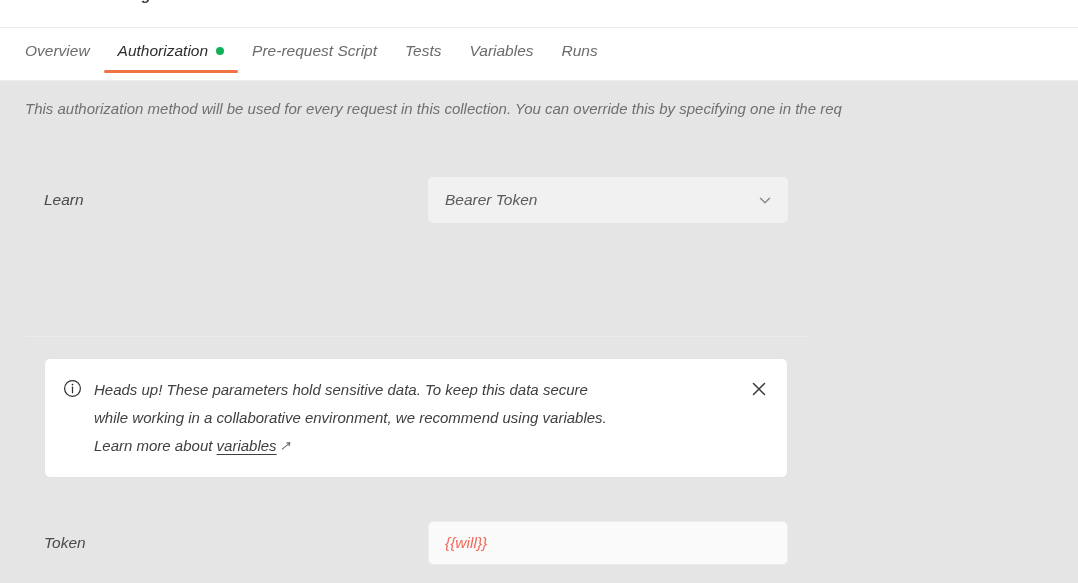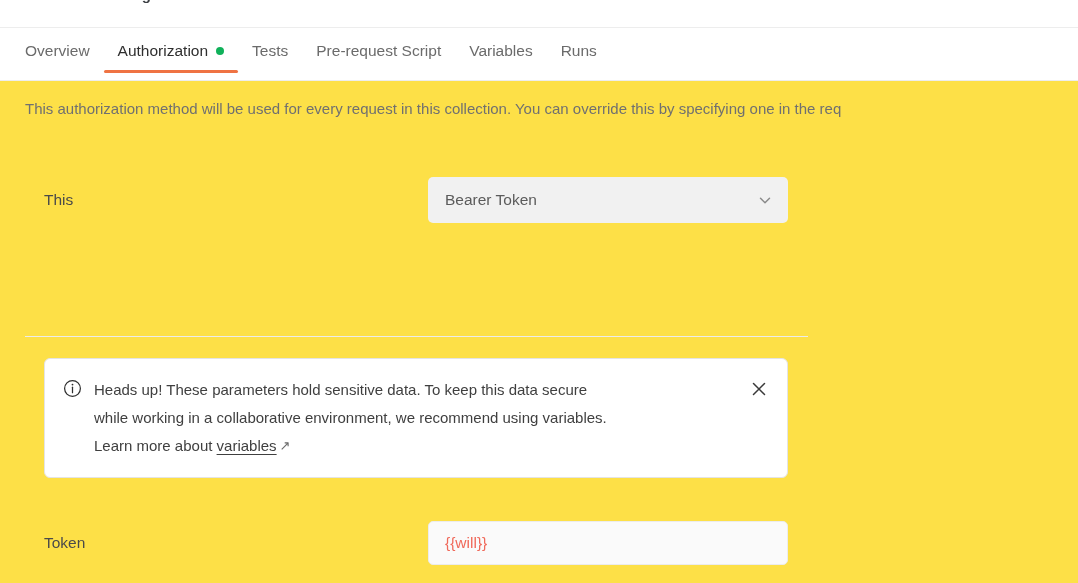--- a/index.html
+++ b/index.html
@@ -10,21 +10,22 @@
     overflow: hidden;
     background: #ffffff;
     font-family: "Liberation Sans", sans-serif;
     -webkit-font-smoothing: antialiased;
   }
 
   .screen {
     position: relative;
     width: 1078px;
     height: 583px;
-    background: #fde047;
+    background: #e5e5e5;
+    font-style: italic;
   }
 
   
   .top-sliver {
     position: absolute;
     left: 0; top: 0;
     width: 1078px; height: 28px;
     background: #ffffff;
     overflow: hidden;
   }
@@ -270,44 +271,44 @@
       <span>Overview</span>
     </div>
 
     <div class="tab active">
       <span>Authorization</span>
       <span class="dot"></span>
       <span class="tab-underline"></span>
     </div>
 
     <div class="tab">
+      <span>Pre-request Script</span>
+    </div>
+
+    <div class="tab">
       <span>Tests</span>
-    </div>
-
-    <div class="tab">
-      <span>Pre-request Script</span>
     </div>
 
     <div class="tab">
       <span>Variables</span>
     </div>
 
     <div class="tab">
       <span>Runs</span>
     </div>
 
   </div>
   <div class="tabbar-rule"></div>
 
   <div class="body">
 
     <div class="intro">This authorization method will be used for every request in this collection. You can override this by specifying one in the req</div>
 
     <div class="row-type">
-      <div class="label-type">This</div>
+      <div class="label-type">Learn</div>
 
       <div class="select">
         <span class="select-value">Bearer Token</span>
         <svg class="chev" viewBox="0 0 20 20" fill="none">
           <path d="M5 8 L10 13 L15 8" stroke="#8a8a8a" stroke-width="1.6" stroke-linecap="round" stroke-linejoin="round"></path>
         </svg>
       </div>
     </div>
 
 

